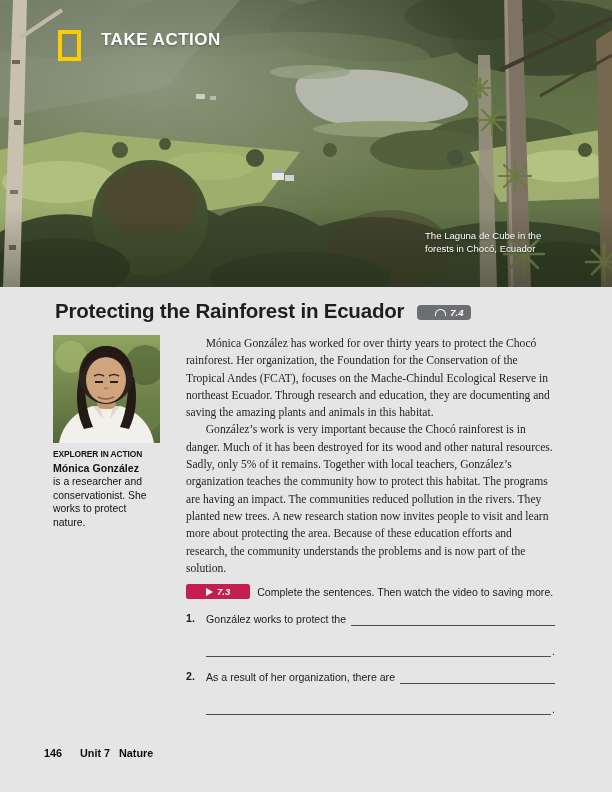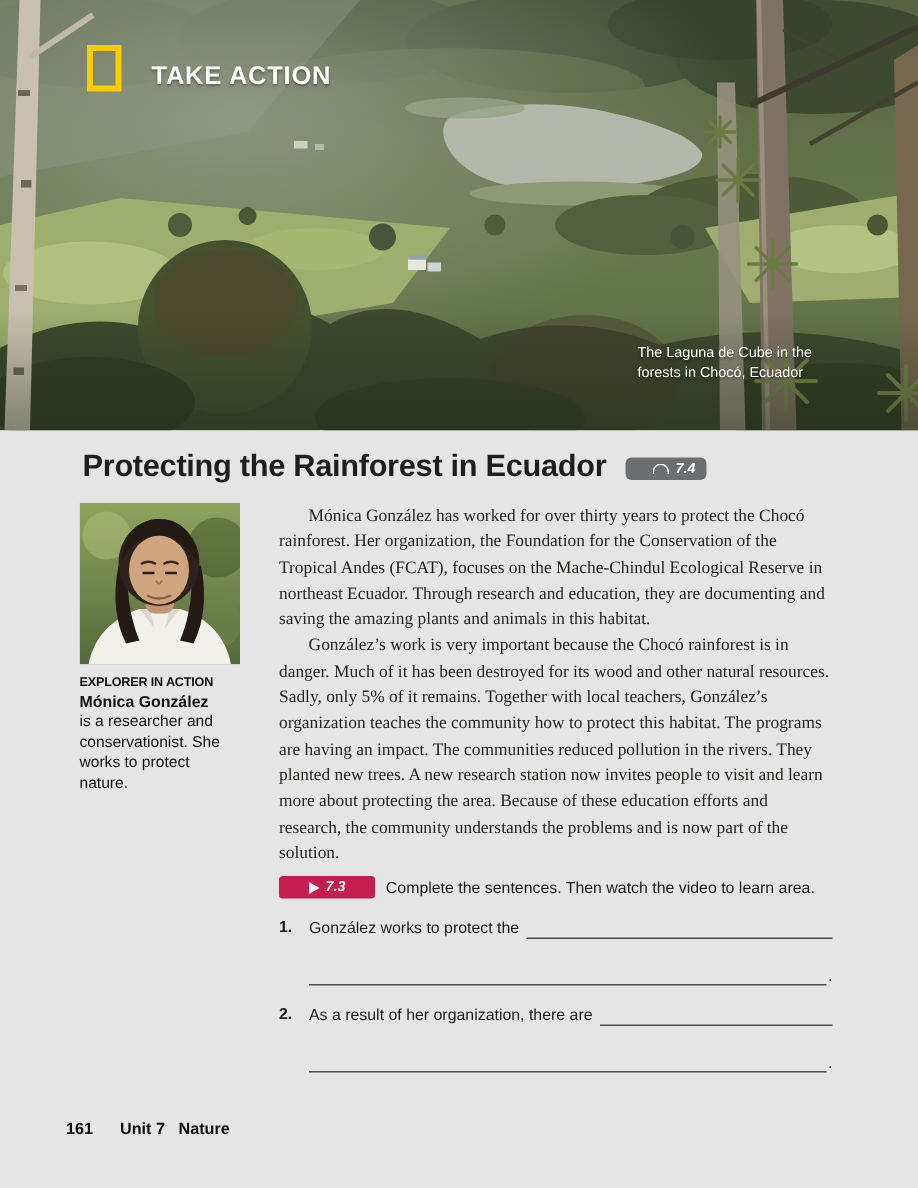--- a/index.html
+++ b/index.html
@@ -2,21 +2,21 @@
 <html><head>
 <meta charset="utf-8">
 <style>
   html,body{margin:0;padding:0;background:#ffffff;}
   .page{position:relative;width:612px;height:792px;overflow:hidden;background:#fff;
         font-family:"Liberation Sans",sans-serif;}
 
   
   .hero{position:absolute;left:0;top:0;width:612px;height:287px;overflow:hidden;}
   .hero svg{display:block;}
-  .banner{position:absolute;left:58px;top:30px;display:flex;align-items:flex-end;}
+  .banner{position:absolute;left:58px;top:30px;display:flex;align-items:flex-start;}
   .ng-frame{width:15px;height:23px;border:4px solid #FFCC00;background:transparent;}
   .banner-title{margin-left:20px;color:#ffffff;font-size:17px;font-weight:bold;
                 letter-spacing:.5px;text-shadow:0 1px 2px rgba(0,0,0,.35);}
   .caption{position:absolute;left:425px;top:230px;width:150px;color:#ffffff;
            font-size:9.6px;font-weight:normal;line-height:12.5px;
            text-shadow:0 1px 2px rgba(0,0,0,.5);}
 
   
   .section{position:absolute;left:0;top:287px;width:612px;height:505px;background:#e5e5e5;}
   .article-title-row{position:absolute;left:55px;top:12px;display:flex;align-items:center;}
@@ -217,21 +217,21 @@
       <div class="main">
         <p>Mónica González has worked for over thirty years to protect the Chocó rainforest. Her organization, the Foundation for the Conservation of the Tropical Andes (FCAT), focuses on the Mache-Chindul Ecological Reserve in northeast Ecuador. Through research and education, they are documenting and saving the amazing plants and animals in this habitat.</p>
         <p>González’s work is very important because the Chocó rainforest is in danger. Much of it has been destroyed for its wood and other natural resources. Sadly, only 5% of it remains. Together with local teachers, González’s organization teaches the community how to protect this habitat. The programs are having an impact. The communities reduced pollution in the rivers. They planted new trees. A new research station now invites people to visit and learn more about protecting the area. Because of these education efforts and research, the community understands the problems and is now part of the solution.</p>
 
         <div class="activity">
           <div class="instruction-row">
             <span class="video-badge">
               <span class="play"></span>
               <span>7.3</span>
             </span>
-            <span class="instruction">Complete the sentences. Then watch the video to learn area.</span>
+            <span class="instruction">Complete the sentences. Then watch the video to saving more.</span>
           </div>
 
           <div class="item">
             <span class="item-num">1.</span>
             <span class="item-body">
               <span class="prompt-row">
                 <span class="prompt">González works to protect the</span>
                 <span class="blank"></span>
               </span>
               <span class="blank-row">
@@ -253,18 +253,18 @@
                 <span class="suffix">.</span>
               </span>
             </span>
           </div>
         </div>
       </div>
     </div>
   </div>
 
   <div class="footer">
-    <span class="pgnum">161</span>
+    <span class="pgnum">146</span>
     <span class="unit">Unit 7</span>
     <span class="topic">Nature</span>
   </div>
 
 </div>
 
 </body></html>

